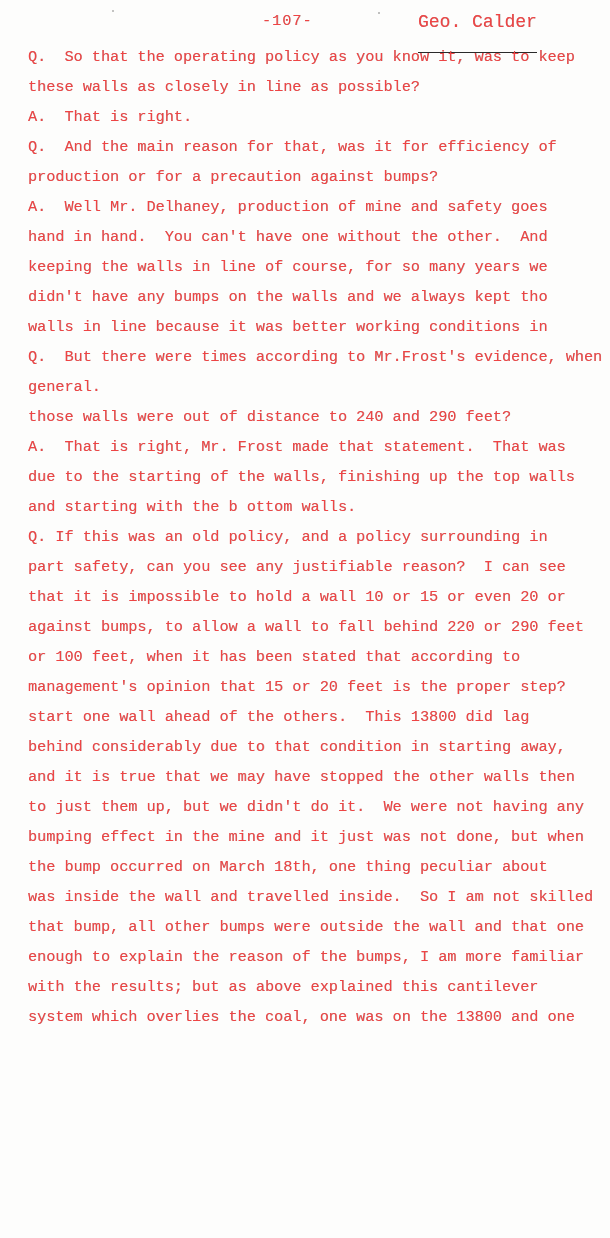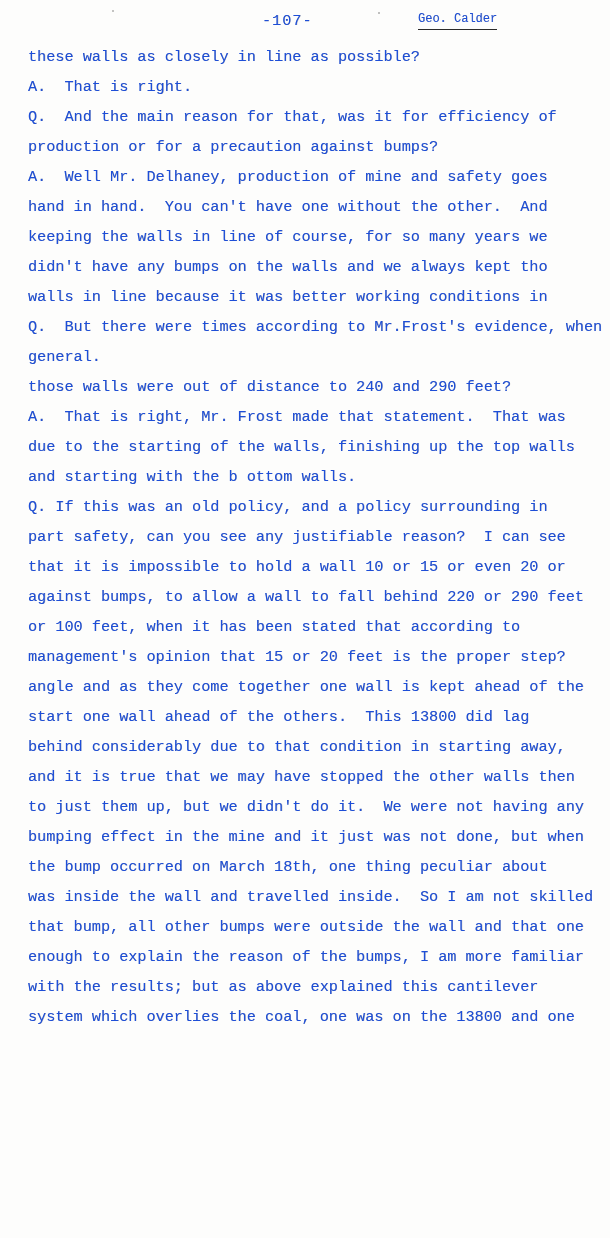--- a/index.html
+++ b/index.html
@@ -8,43 +8,43 @@
     background: #e8e8e6;
   }
   .page {
     position: relative;
     width: 610px;
     height: 1238px;
     margin: 0 auto;
     background: #fdfdfc;
     overflow: hidden;
     font-family: "Liberation Mono", "DejaVu Sans Mono", monospace;
-    color: #1d4ed8;
+    color: #ef4444;
     text-shadow: 0.3px 0.3px 0 rgba(45,45,45,0.35);
   }
   .header {
     position: relative;
     height: 42px;
   }
   .pagenum {
     position: absolute;
     left: 262px;
     top: 12px;
     font-size: 15.2px;
     letter-spacing: 1px;
     white-space: pre;
   }
   .witness {
     position: absolute;
     left: 418px;
     top: 12px;
-    font-size: 12px;
+    font-size: 18px;
     white-space: pre;
     border-bottom: 1.5px solid #2a2a2a;
-    padding-bottom: 3px;
+    padding-bottom: 20px;
   }
   .body {
     position: absolute;
     left: 28px;
     top: 42px;
     right: 0;
   }
   .line {
     font-size: 15.2px;
     line-height: 30px;
@@ -63,20 +63,21 @@
 <body>
 
 <div class="page">
   <span class="speck speck1"></span>
   <span class="speck speck2"></span>
   <div class="header">
     <span class="pagenum">-107-</span>
     <span class="witness">Geo. Calder</span>
   </div>
   <div class="body">
+      <div class="line">Q.  So that the operating policy as you know it, was to keep</div>
       <div class="line">these walls as closely in line as possible?</div>
       <div class="line">A.  That is right.</div>
       <div class="line">Q.  And the main reason for that, was it for efficiency of</div>
       <div class="line">production or for a precaution against bumps?</div>
       <div class="line">A.  Well Mr. Delhaney, production of mine and safety goes</div>
       <div class="line">hand in hand.  You can't have one without the other.  And</div>
       <div class="line">keeping the walls in line of course, for so many years we</div>
       <div class="line">didn't have any bumps on the walls and we always kept tho</div>
       <div class="line">walls in line because it was better working conditions in</div>
       <div class="line">Q.  But there were times according to Mr.Frost's evidence, when</div>
@@ -84,21 +85,20 @@
       <div class="line">those walls were out of distance to 240 and 290 feet?</div>
       <div class="line">A.  That is right, Mr. Frost made that statement.  That was</div>
       <div class="line">due to the starting of the walls, finishing up the top walls</div>
       <div class="line">and starting with the b ottom walls.</div>
       <div class="line">Q. If this was an old policy, and a policy surrounding in</div>
       <div class="line">part safety, can you see any justifiable reason?  I can see</div>
       <div class="line">that it is impossible to hold a wall 10 or 15 or even 20 or</div>
       <div class="line">against bumps, to allow a wall to fall behind 220 or 290 feet</div>
       <div class="line">or 100 feet, when it has been stated that according to</div>
       <div class="line">management's opinion that 15 or 20 feet is the proper step?</div>
-      <div class="line">angle and as they come together one wall is kept ahead of the</div>
       <div class="line">start one wall ahead of the others.  This 13800 did lag</div>
       <div class="line">behind considerably due to that condition in starting away,</div>
       <div class="line">and it is true that we may have stopped the other walls then</div>
       <div class="line">to just them up, but we didn't do it.  We were not having any</div>
       <div class="line">bumping effect in the mine and it just was not done, but when</div>
       <div class="line">the bump occurred on March 18th, one thing peculiar about</div>
       <div class="line">was inside the wall and travelled inside.  So I am not skilled</div>
       <div class="line">that bump, all other bumps were outside the wall and that one</div>
       <div class="line">enough to explain the reason of the bumps, I am more familiar</div>
       <div class="line">with the results; but as above explained this cantilever</div>

